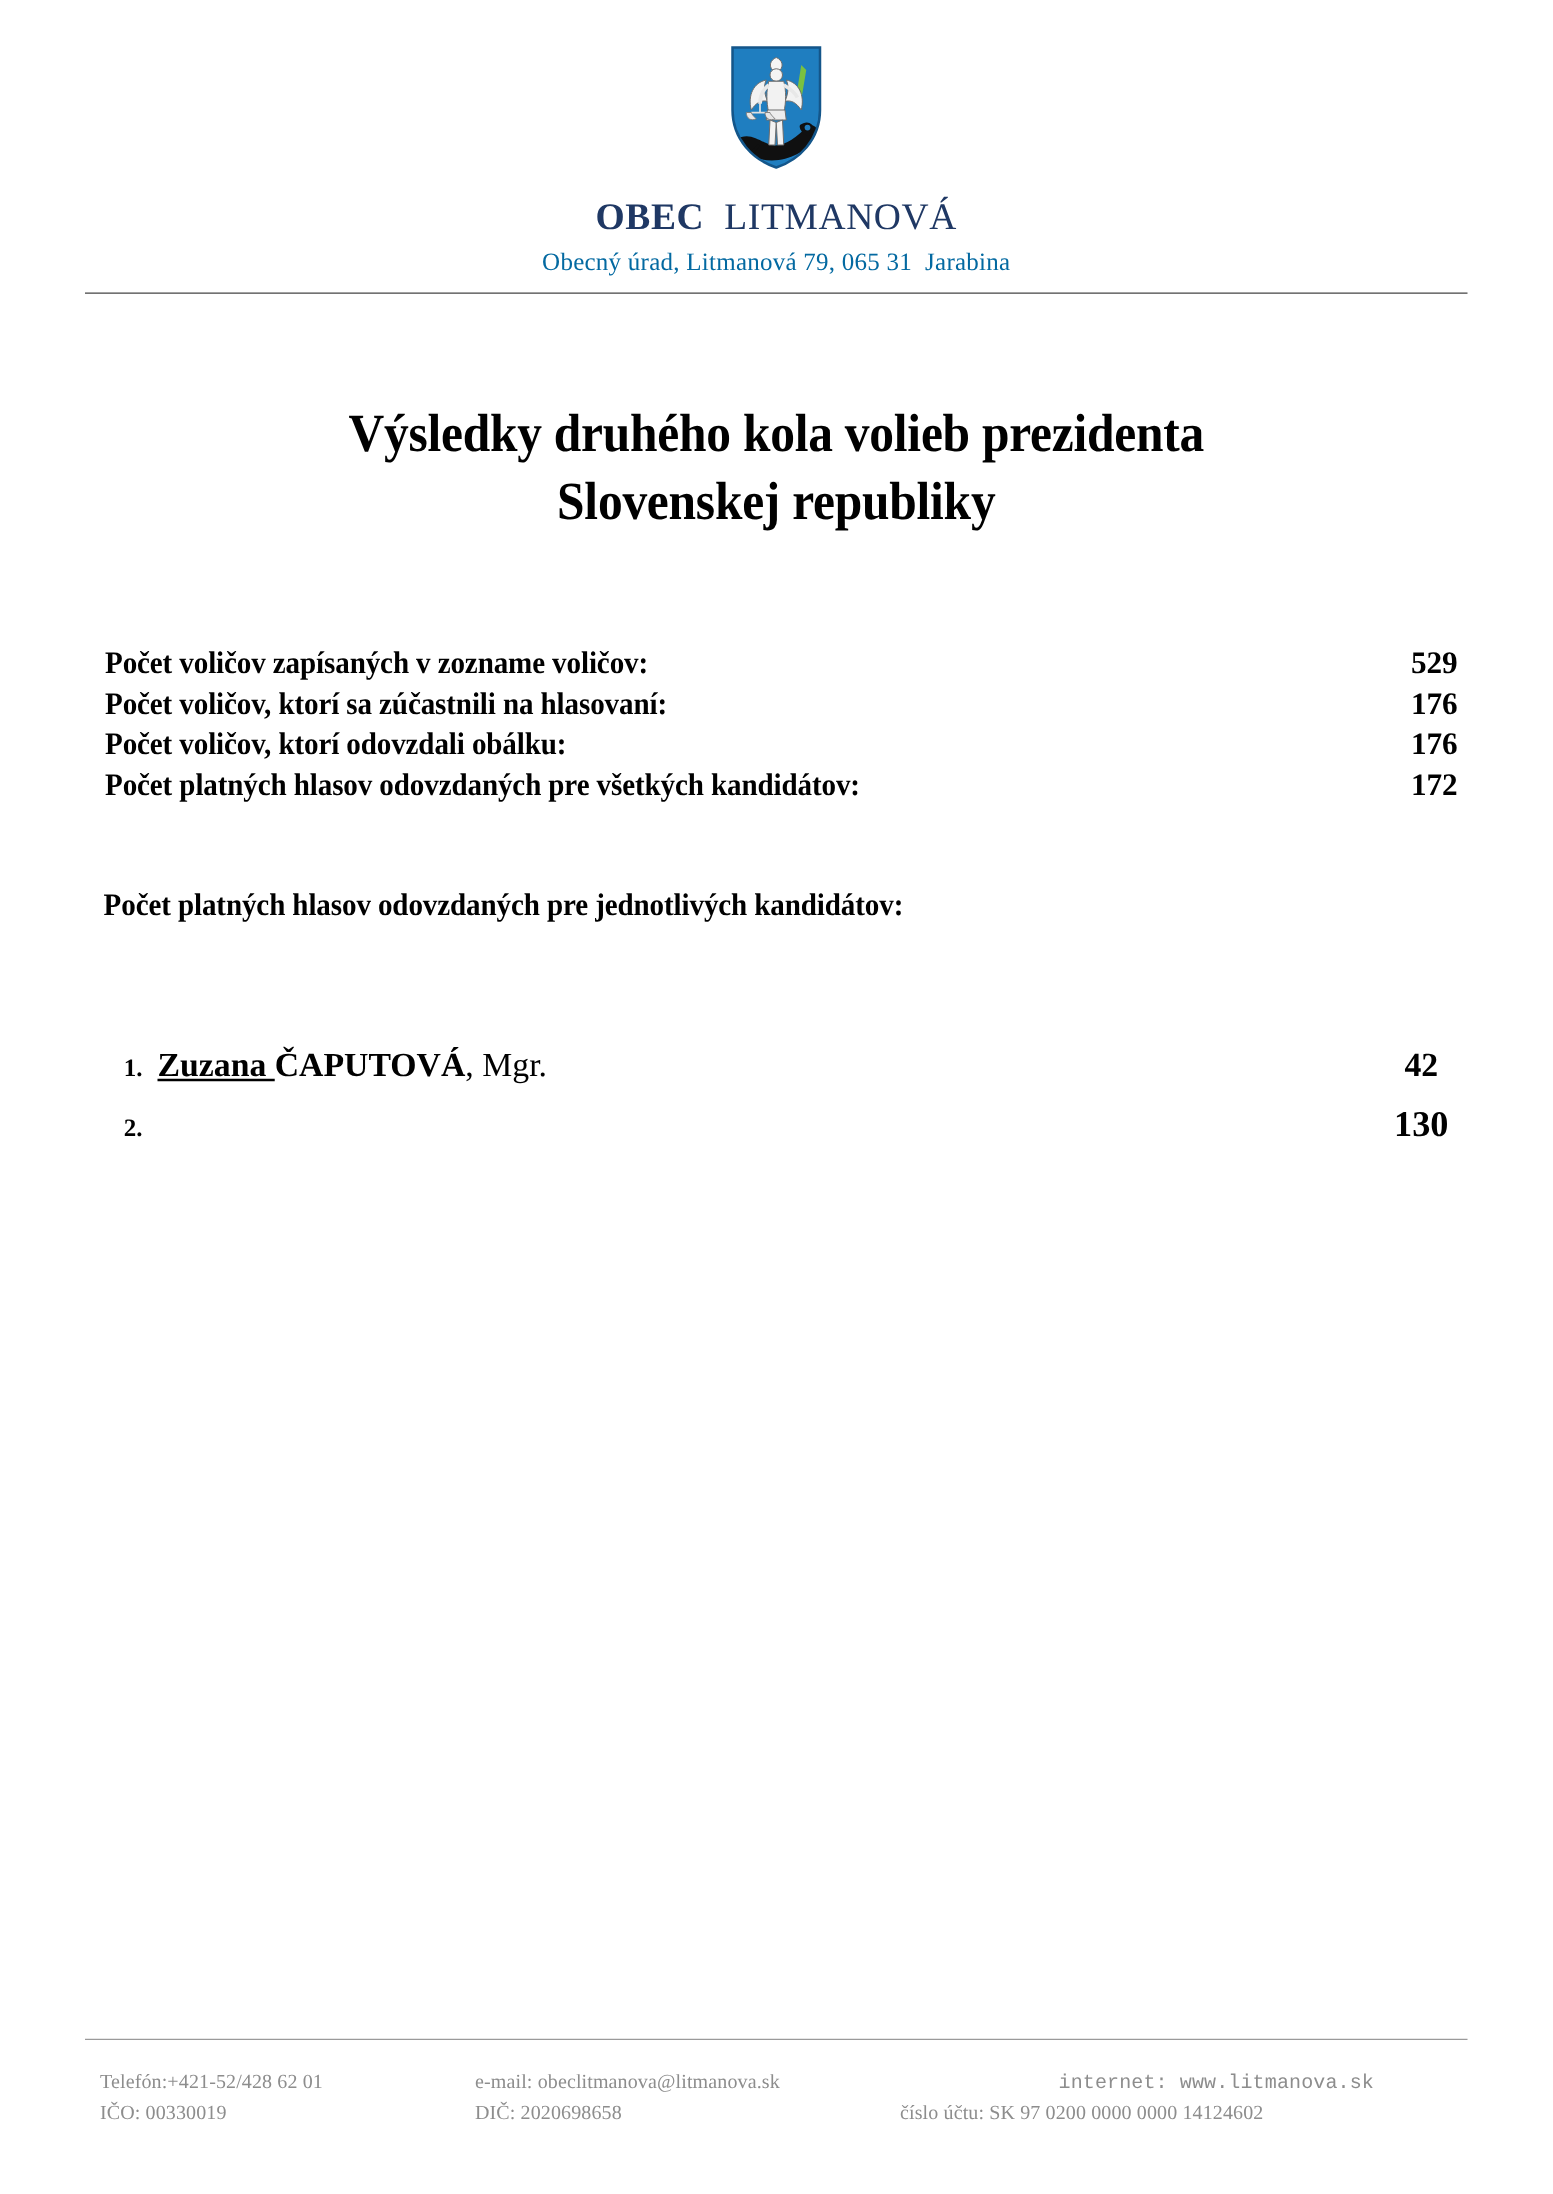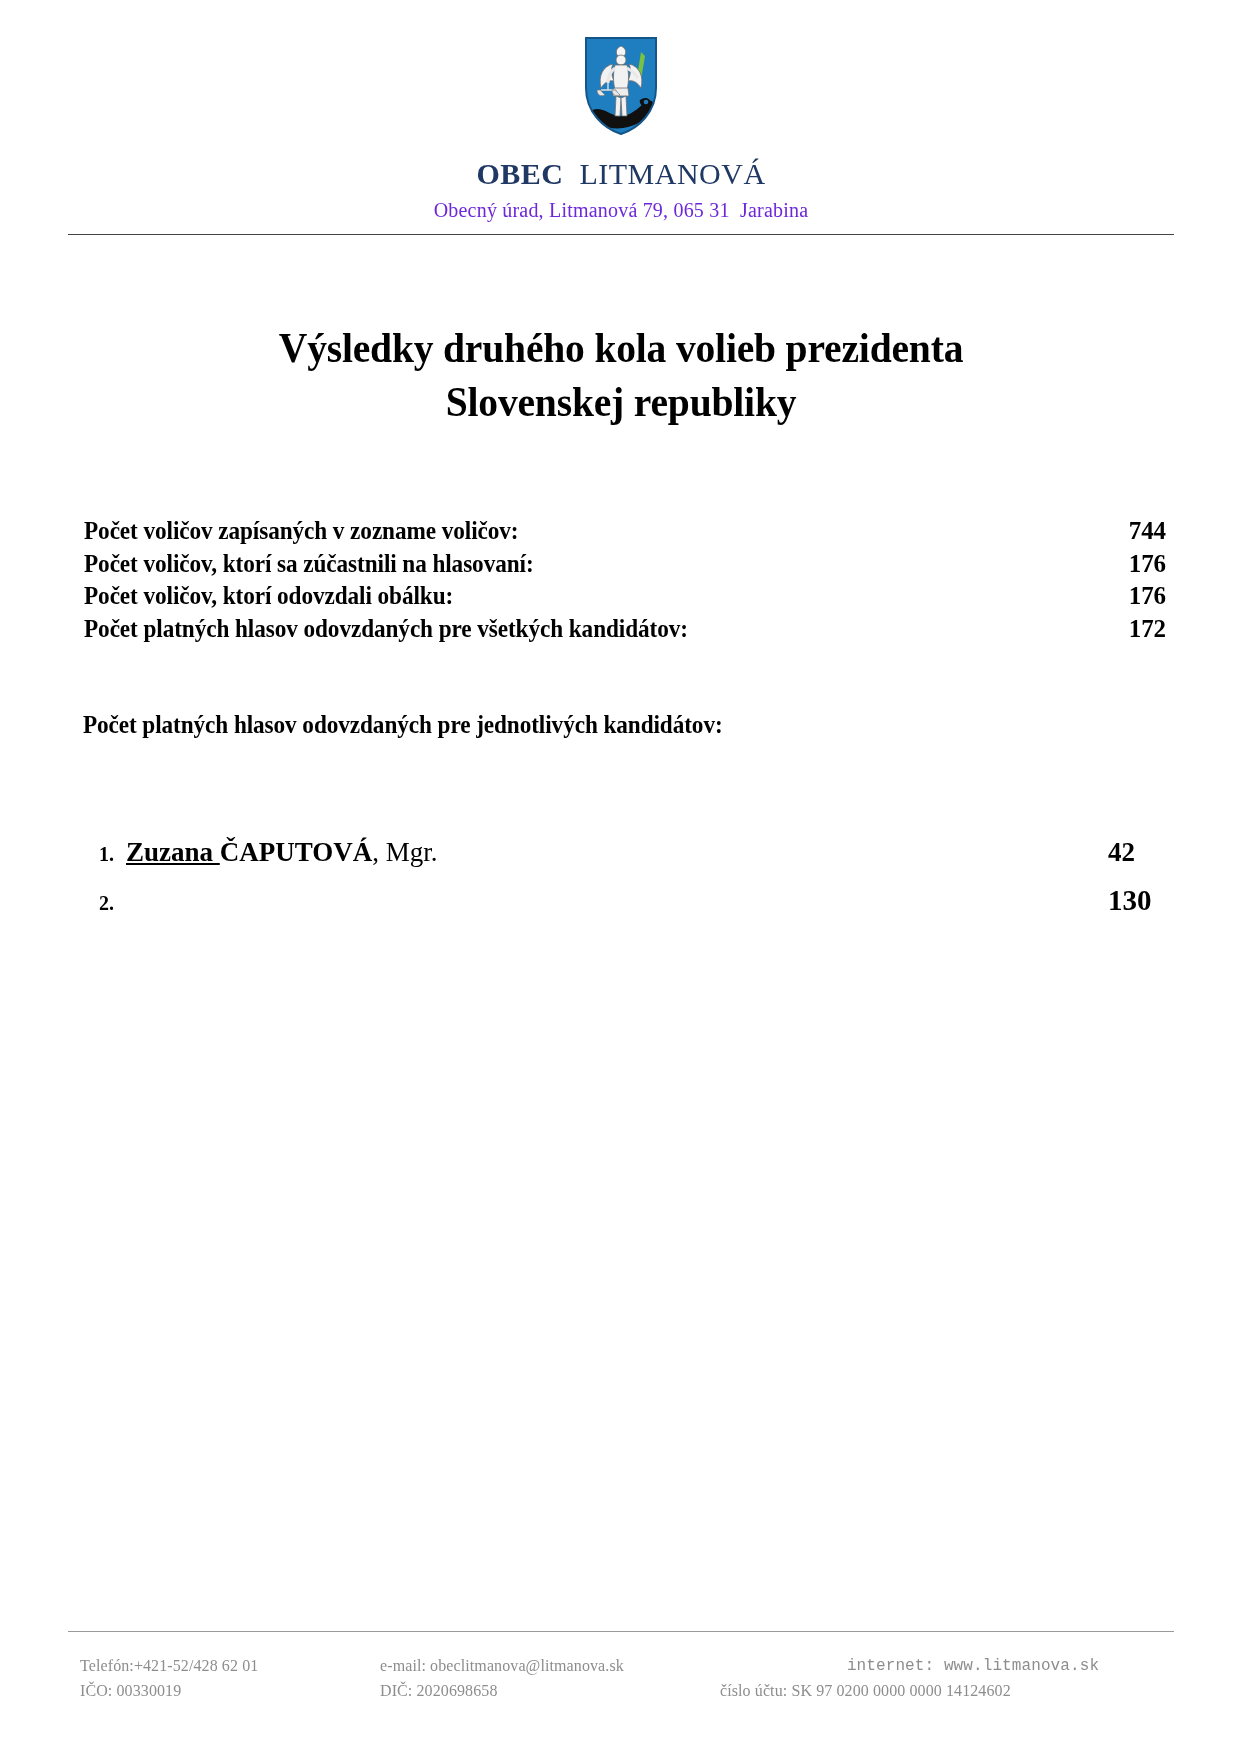--- a/index.html
+++ b/index.html
@@ -41,21 +41,21 @@
     letter-spacing: 0.5px;
     line-height: 1.05;
     white-space: pre;
   }
   .org-name .strong {
     font-weight: 600;
   }
   .org-addr {
     margin-top: 9px;
     font-size: 20px;
-    color: #6d28d9;
+    color: #0369a1;
     letter-spacing: 0.2px;
     white-space: pre;
   }
   .rule-top {
     margin-top: 12px;
     border: 0;
     border-top: 1.4px solid #444444;
     width: 100%;
   }
 
@@ -133,21 +133,21 @@
     white-space: nowrap;
   }
   .cand-name .surname { font-weight: bold; }
   .cand-name .given { font-weight: bold; text-decoration: underline; }
   .cand-name .deg { font-weight: normal; }
   .cand-spacer { flex: 1 1 auto; }
   .cand-value {
     flex: 0 0 auto;
     font-weight: bold;
     font-size: 27px;
-    text-align: left;
+    text-align: center;
     min-width: 58px;
   }
   .cand-row.r2 .cand-name,
   .cand-row.r2 .cand-value { font-size: 29px; }
 
   
   .footer {
     position: absolute;
     left: 68px;
     right: 68px;
@@ -230,21 +230,21 @@
 
   <h1 class="doc-title">
     <span class="ln">Výsledky druhého kola volieb prezidenta</span>
     <span class="ln">Slovenskej republiky</span>
   </h1>
 
   <div class="stats">
     <div class="stat-row">
       <span class="stat-label">Počet voličov zapísaných v zozname voličov:</span>
       <span class="stat-spacer"></span>
-      <span class="stat-value">744</span>
+      <span class="stat-value">529</span>
     </div>
     <div class="stat-row">
       <span class="stat-label">Počet voličov, ktorí sa zúčastnili na hlasovaní:</span>
       <span class="stat-spacer"></span>
       <span class="stat-value">176</span>
     </div>
     <div class="stat-row">
       <span class="stat-label">Počet voličov, ktorí odovzdali obálku:</span>
       <span class="stat-spacer"></span>
       <span class="stat-value">176</span>

